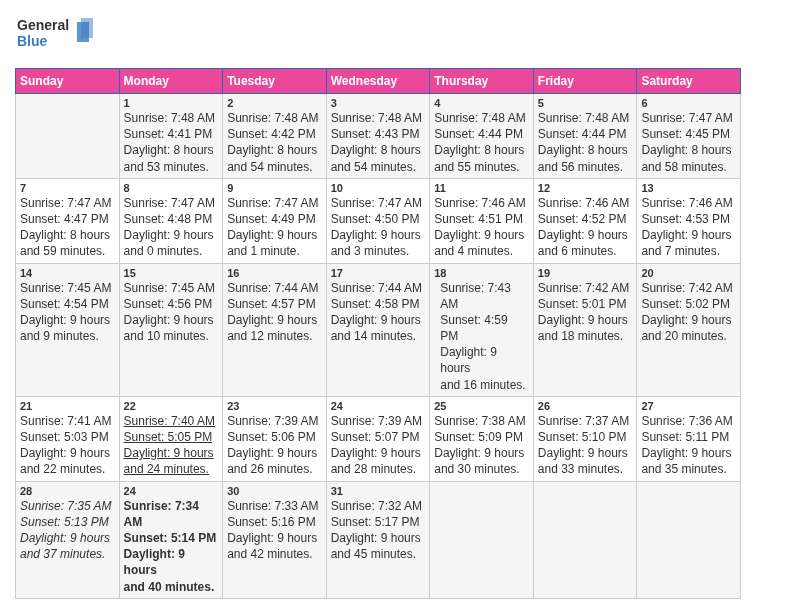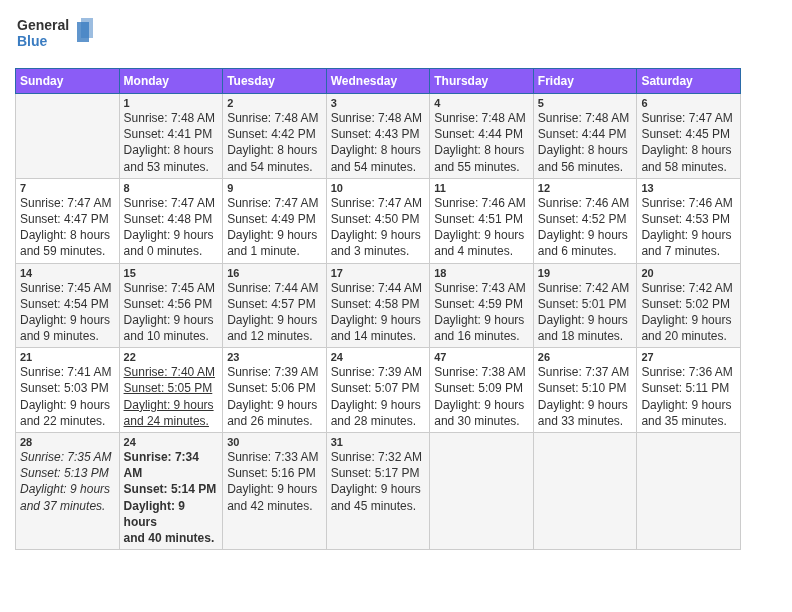--- a/index.html
+++ b/index.html
@@ -37,21 +37,21 @@
     .subtitle {
       font-size: 14px;
       color: #555;
     }
     table {
       width: 100%;
       border-collapse: collapse;
       table-layout: fixed;
     }
     thead tr th {
-      background-color: #8b5cf6;
+      background-color: #ec4899;
       color: #fff;
       font-size: 12px;
       font-weight: bold;
       padding: 5px 4px;
       text-align: left;
       border: 1px solid #2a6aa8;
     }
     tbody tr td {
       border: 1px solid #ccc;
       vertical-align: top;
@@ -233,21 +233,21 @@
           </td>
           <td>
             <span class="day-num">17</span>
             <div class="day-info" style="white-space: pre-line;">Sunrise: 7:44 AM
 Sunset: 4:58 PM
 Daylight: 9 hours
 and 14 minutes.</div>
           </td>
           <td>
             <span class="day-num">18</span>
-            <div class="day-info" style="white-space: pre-line;">Sunrise: 7:43 AM
+            <div class="day-info" style="white-space: pre-line; margin-left: 6px;">Sunrise: 7:43 AM
 Sunset: 4:59 PM
 Daylight: 9 hours
 and 16 minutes.</div>
           </td>
           <td>
             <span class="day-num">19</span>
             <div class="day-info" style="white-space: pre-line;">Sunrise: 7:42 AM
 Sunset: 5:01 PM
 Daylight: 9 hours
 and 18 minutes.</div>
@@ -283,21 +283,21 @@
 and 26 minutes.</div>
           </td>
           <td>
             <span class="day-num">24</span>
             <div class="day-info" style="white-space: pre-line;">Sunrise: 7:39 AM
 Sunset: 5:07 PM
 Daylight: 9 hours
 and 28 minutes.</div>
           </td>
           <td>
-            <span class="day-num">47</span>
+            <span class="day-num">25</span>
             <div class="day-info" style="white-space: pre-line;">Sunrise: 7:38 AM
 Sunset: 5:09 PM
 Daylight: 9 hours
 and 30 minutes.</div>
           </td>
           <td>
             <span class="day-num">26</span>
             <div class="day-info" style="white-space: pre-line;">Sunrise: 7:37 AM
 Sunset: 5:10 PM
 Daylight: 9 hours

